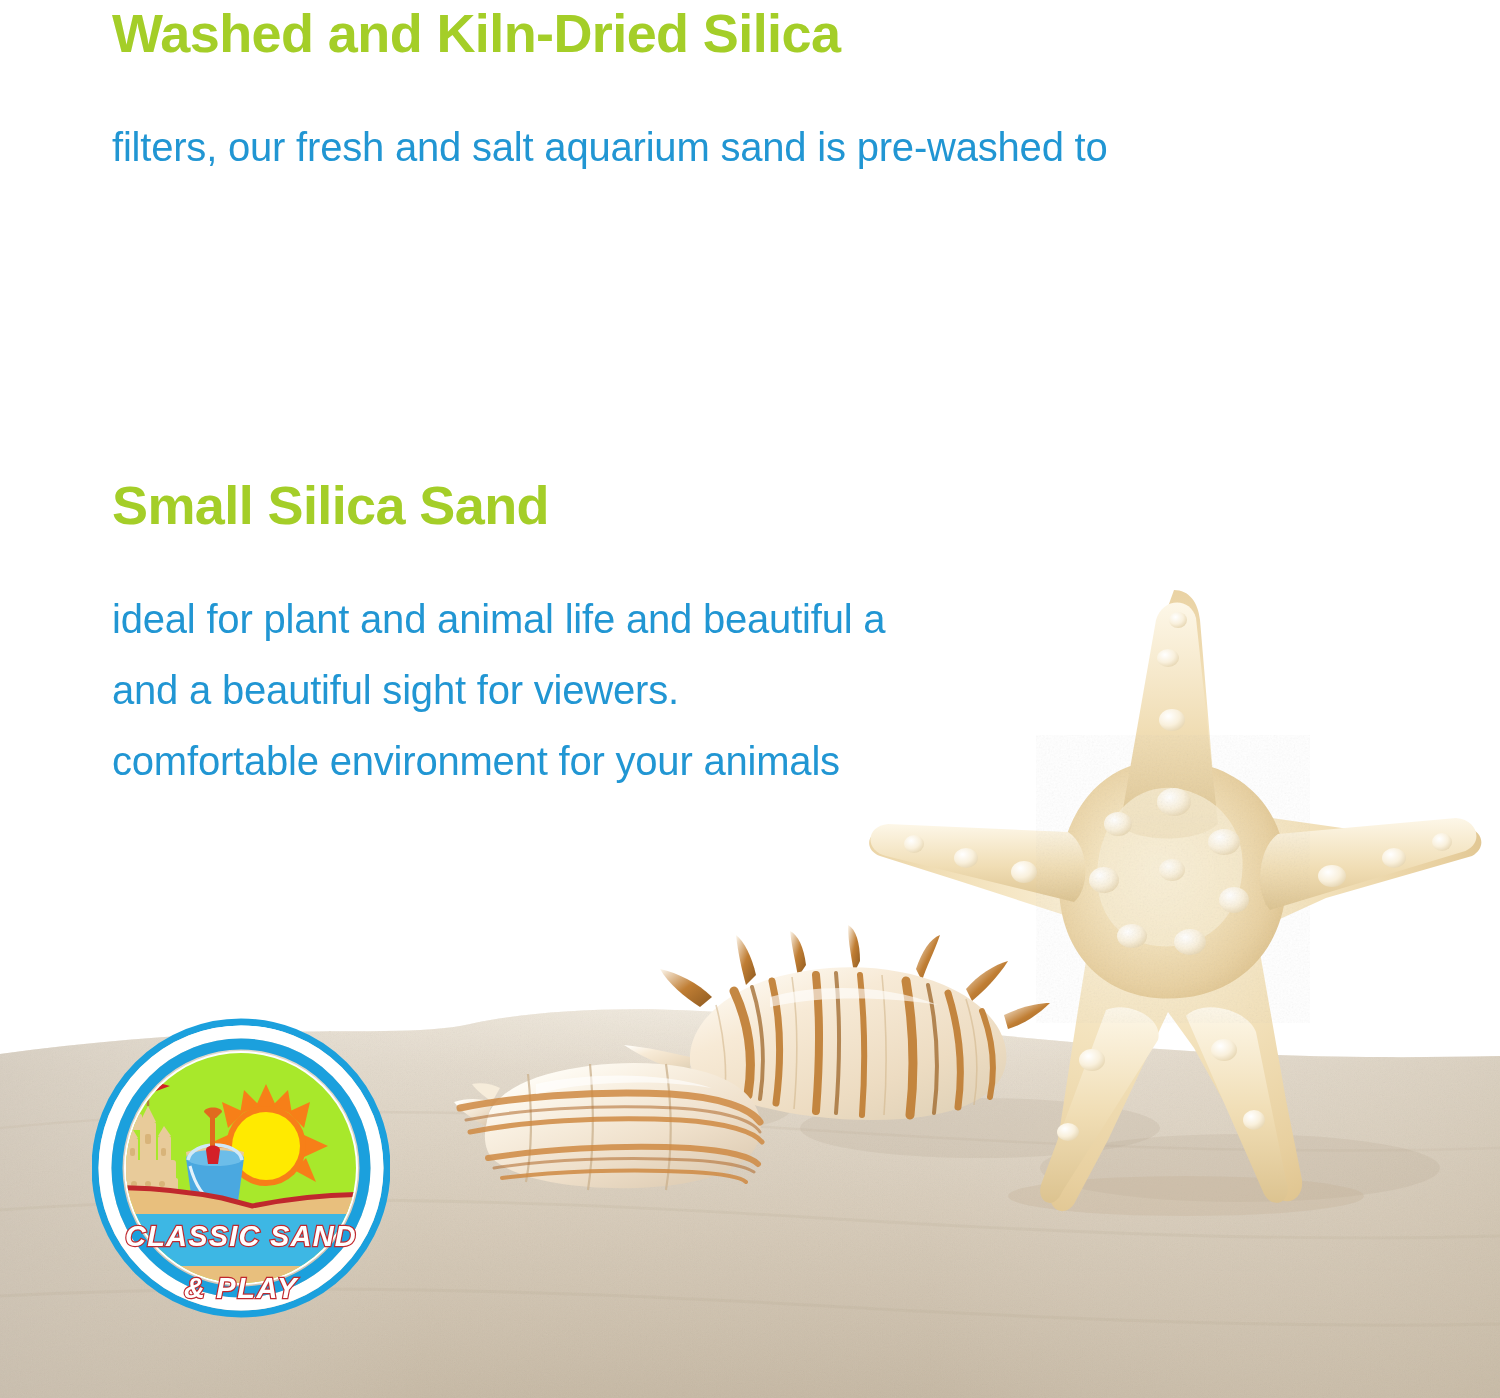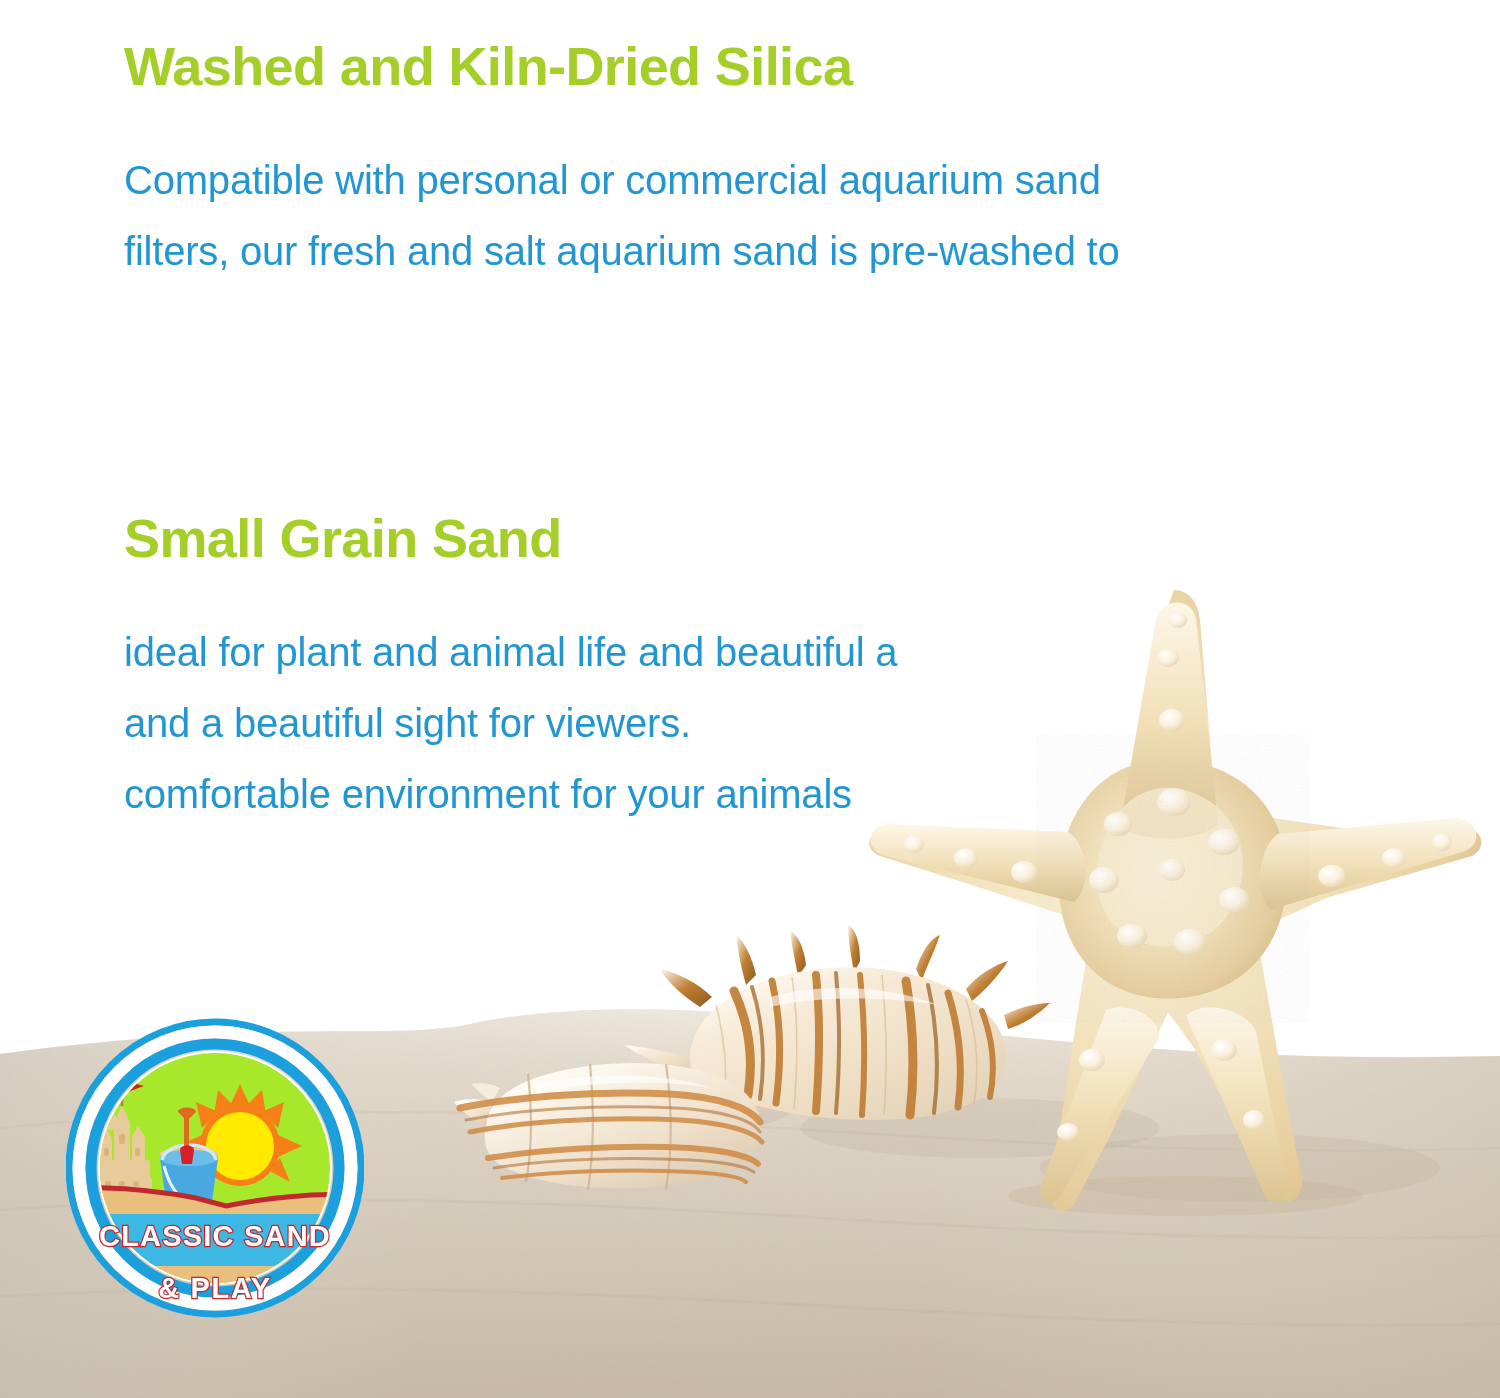--- a/index.html
+++ b/index.html
@@ -8,21 +8,21 @@
   body {
     background:#ffffff;
     font-family:"Liberation Sans", sans-serif;
     overflow:hidden;
     position:relative;
   }
 
   #stage { position:relative; width:1500px; height:1398px; overflow:hidden; background:#fff; }
 
   
-  .copy { position:absolute; left:124px; z-index:40;margin-top:33px; }
+  .copy { position:absolute; left:112px; z-index:40; }
 
   .heading {
     color:#a4ce28;
     font-weight:bold;
     font-size:54px;
     letter-spacing:-0.6px;
     line-height:1.0;
     white-space:nowrap;
   }
   .para {
@@ -50,21 +50,21 @@
   
   .photo { position:absolute; z-index:20; }
   #starfish-wrap { left:856px; top:580px; width:644px; height:640px; }
   #conch-wrap    { left:620px; top:935px; width:430px; height:195px; }
   #spiral-wrap   { left:440px; top:1040px; width:330px; height:160px; }
 
   .photo svg { display:block; width:100%; height:100%; overflow:visible; }
 
   
   #logo-badge {
-    position:absolute; left:66px; top:1018px; width:298px; height:300px; z-index:60;
+    position:absolute; left:92px; top:1018px; width:298px; height:300px; z-index:60;font-style:italic;
   }
   #logo-badge svg { display:block; width:100%; height:100%; }
 </style>
 </head>
 <body>
 
 <div id="stage">
 
   <div id="beach">
     <svg viewBox="0 0 1500 420" preserveAspectRatio="none" aria-hidden="true">
@@ -316,27 +316,26 @@
         <path d="M54,128 C106,120 180,116 250,120 C290,122 308,128 314,132" stroke-width="3"></path>
       </g>
 
       <path d="M96,44 C150,32 222,32 272,48 C220,40 150,40 96,54 Z" fill="#ffffff" opacity="0.62"></path>
     </svg>
   </div>
 
   <div class="copy" id="block-one">
     <div class="heading">Washed and Kiln-Dried Silica</div>
     <div class="para">
-      <span class="ln">Compatible with personal or commercial aquarium sand</span>
       <span class="ln">filters, our fresh and salt aquarium sand is pre-washed to</span>
     </div>
   </div>
 
   <div class="copy" id="block-two">
-    <div class="heading">Small Grain Sand</div>
+    <div class="heading">Small Silica Sand</div>
     <div class="para">
       <span class="ln">ideal for plant and animal life and beautiful a</span>
       <span class="ln">and a beautiful sight for viewers.</span>
       <span class="ln">comfortable environment for your animals</span>
     </div>
   </div>
 
   <div id="logo-badge">
     <svg viewBox="0 0 298 300" aria-hidden="true">
       <defs>

